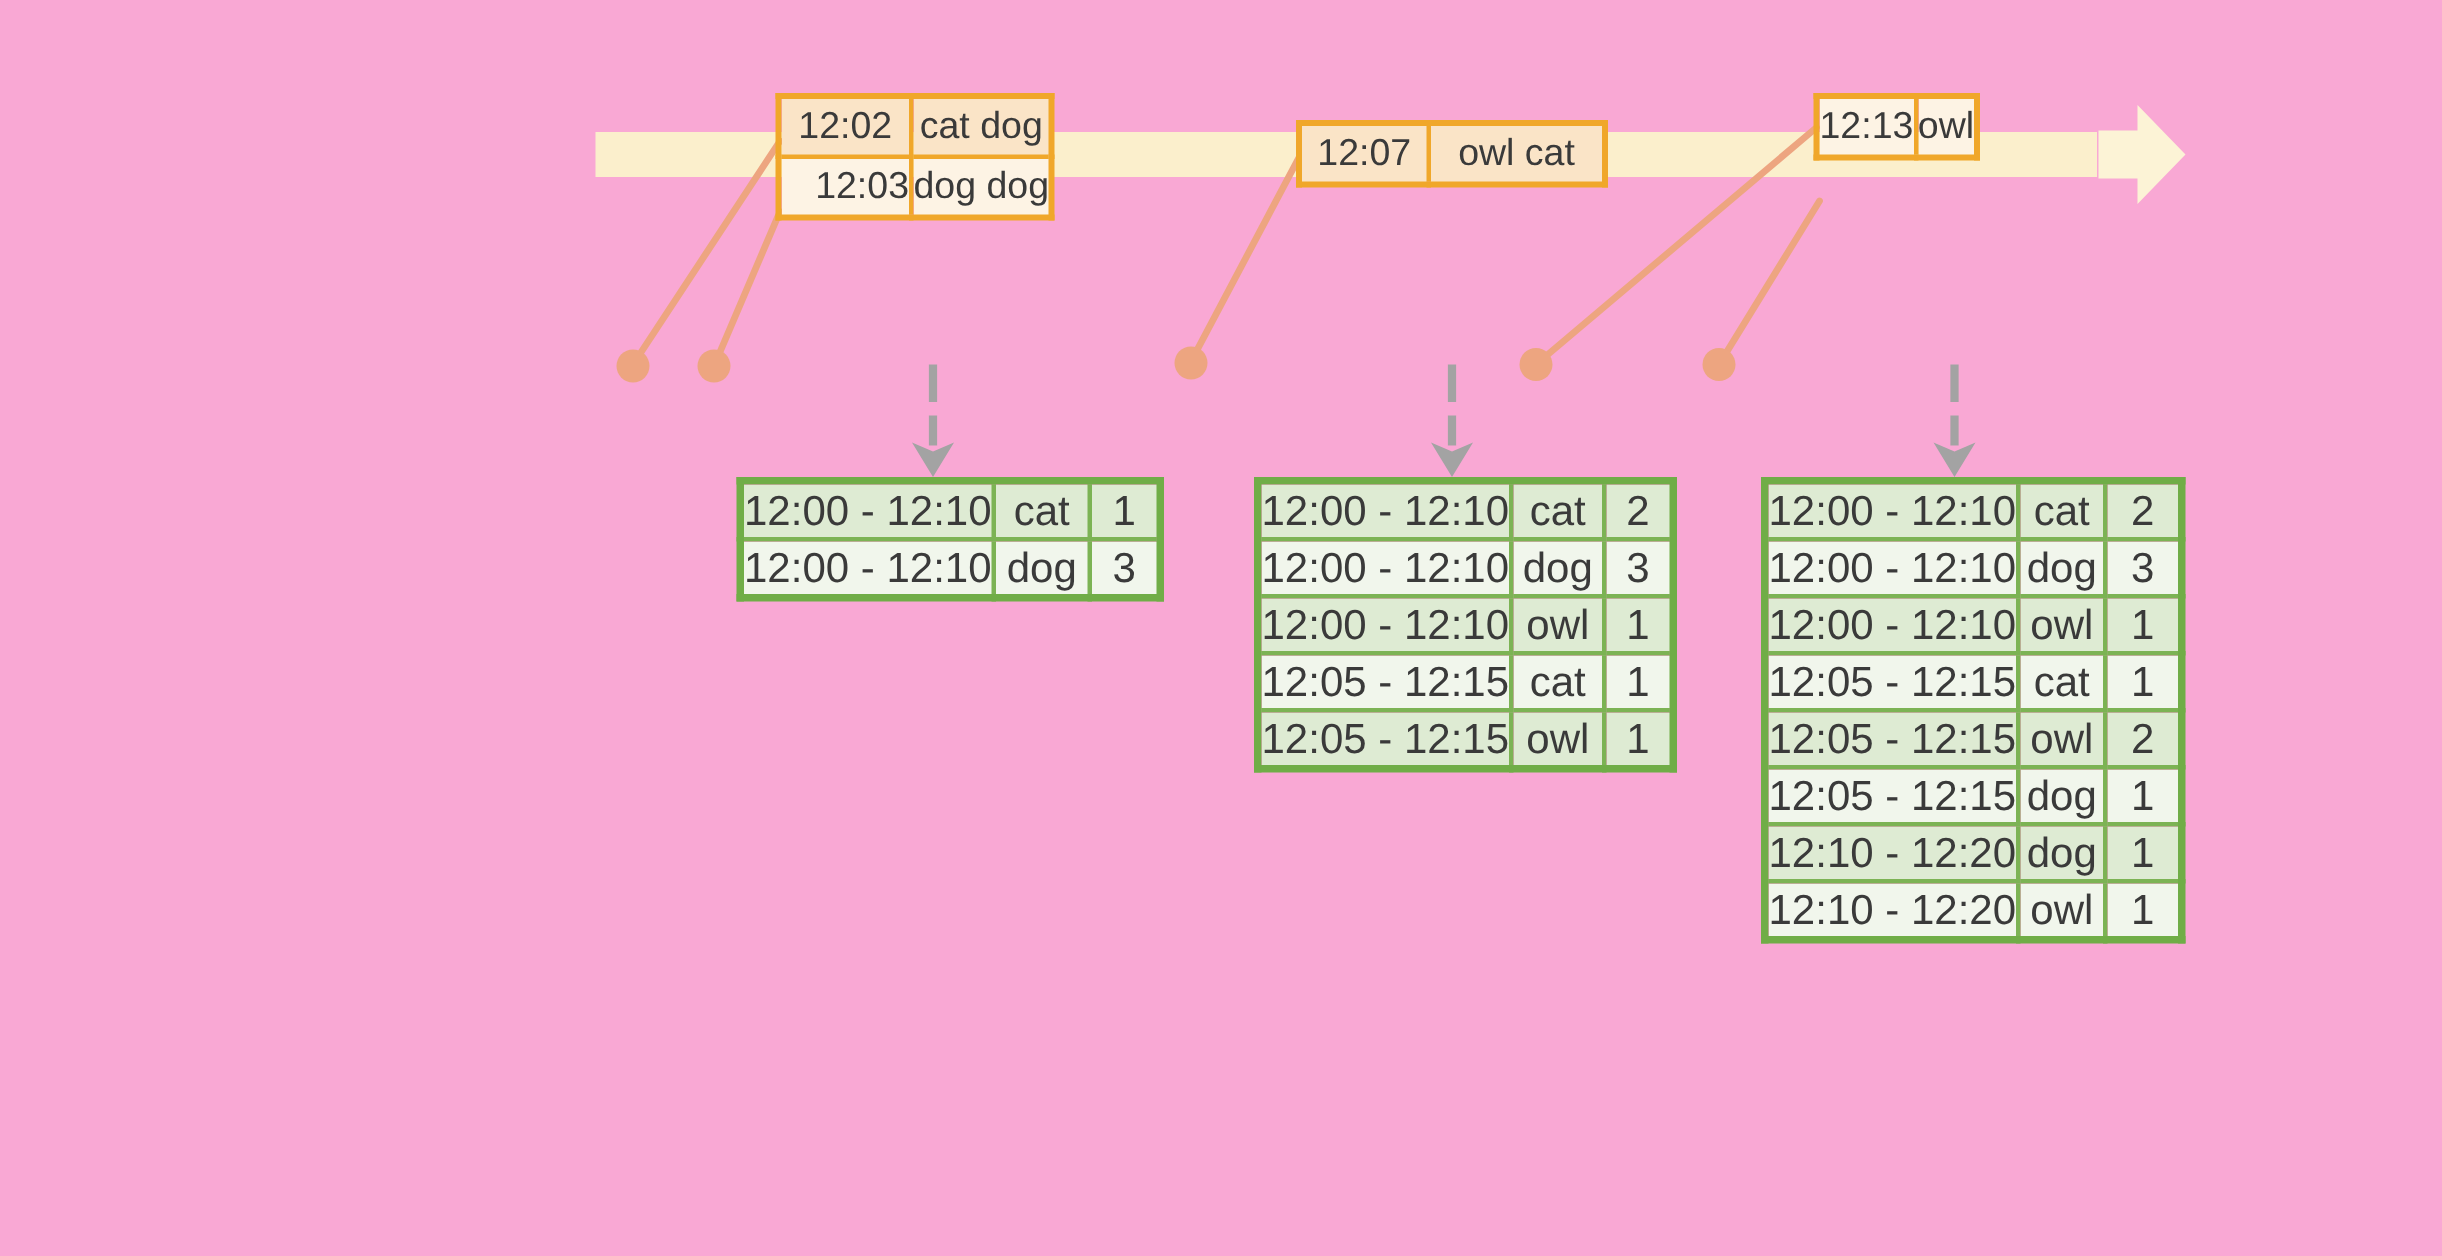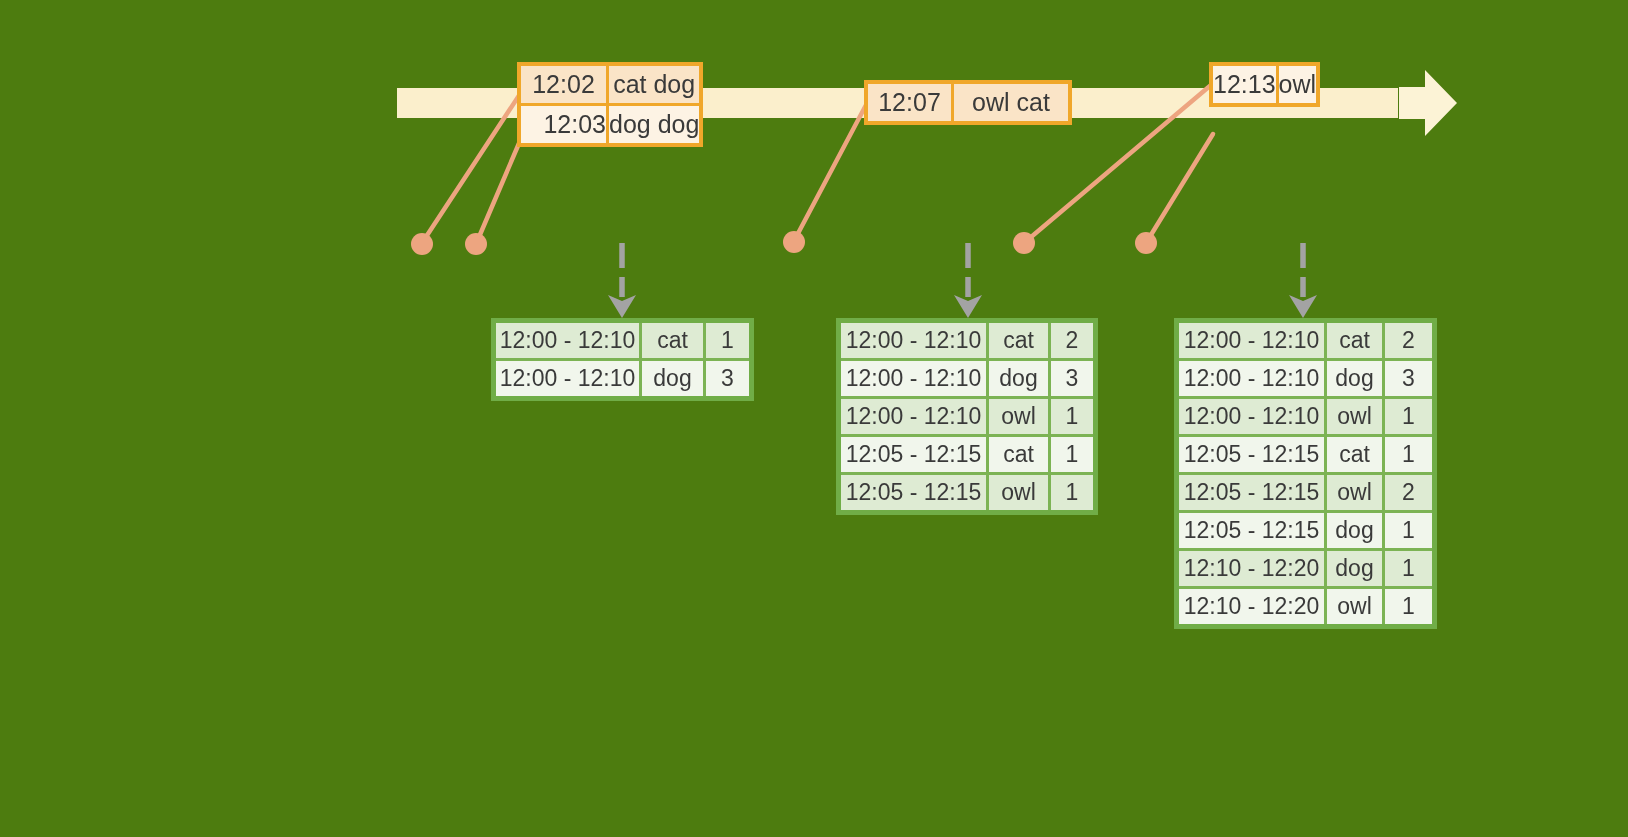--- a/index.html
+++ b/index.html
@@ -1,33 +1,33 @@
 <!DOCTYPE html>
 <html><head>
 <meta charset="utf-8">
 <style>
   html,body{margin:0;padding:0;background:#000;}
   #stage{
-    position:relative;width:1628px;height:837px;background:#4d7c0f;overflow:hidden;
+    position:relative;width:1628px;height:837px;background:#f9a8d4;overflow:hidden;
     font-family:"Liberation Sans", sans-serif;
   }
   #overlay{position:absolute;left:0;top:0;width:1628px;height:837px;}
 
   table{position:absolute;border-collapse:collapse;table-layout:fixed;}
   td{padding:0;text-align:center;vertical-align:middle;color:#3A3A3A;overflow:hidden;white-space:nowrap;}
 
   
   .event-table{border:4px solid #F0A72A;}
   .event-table td{border:3px solid #F0A72A;height:37px;font-size:25px;}
   .event-table tr.r1 td{background:#FAE4C7;}
   .event-table tr.r2 td{background:#FDF3E4;text-align:right;}
 
   
   .result-table{border:5px solid #70AD47;}
-  .result-table td{border:3px solid #7CB354;height:35px;font-size:23px;}
+  .result-table td{border:3px solid #7CB354;height:35px;font-size:28px;}
   .result-table tr.odd td{background:#DEEBD3;}
   .result-table tr.even td{background:#F1F6EC;}
 </style>
 </head>
 <body>
 
 <div id="stage">
 
   <svg id="overlay" viewBox="0 0 1628 837" xmlns="http://www.w3.org/2000/svg">
 

